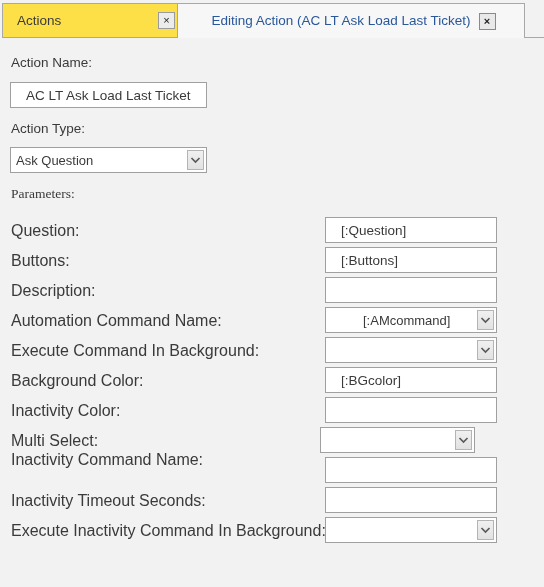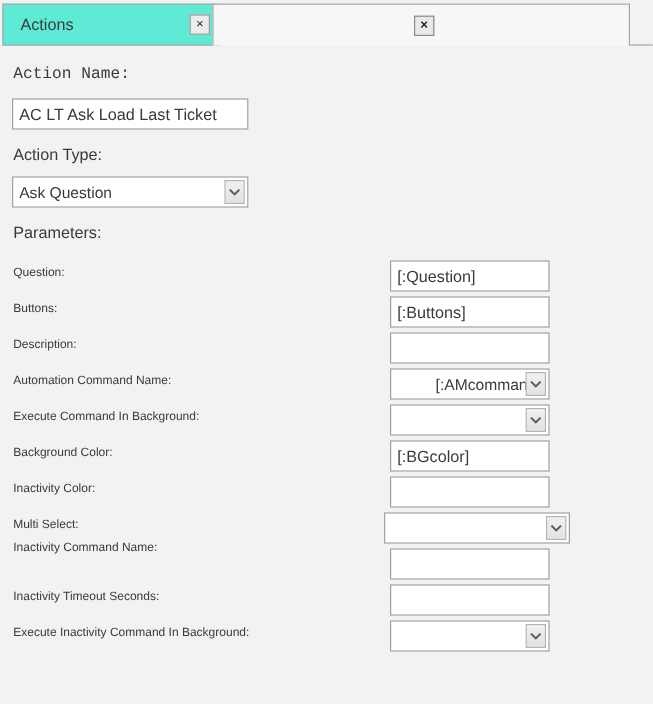--- a/index.html
+++ b/index.html
@@ -33,21 +33,21 @@
     display: flex;
     align-items: center;
     border: 1px solid #a8a8a8;
     border-bottom: none;
     padding: 0 9px 0 14px;
     white-space: nowrap;
   }
   .tab-inactive {
     left: 2px;
     width: 183px;
-    background: #5eead4;
+    background: #fde047;
     border-bottom: 1px solid #a8a8a8;
     color: #3c3c3c;
     justify-content: space-between;
   }
   .tab-active {
     left: 177px;
     width: 348px;
     background: #f7f7f7;
     color: #2a579a;
     border-color: #a8a8a8;
@@ -109,21 +109,21 @@
     white-space: nowrap;
   }
   .textbox {
     position: absolute;
     box-sizing: border-box;
     background: #ffffff;
     border: 1px solid #a0a0a0;
     font-family: "Liberation Sans", sans-serif;
     font-size: 13.5px;
     color: #3a3a3a;
-    padding: 0 5px;
+    padding: 0 15px;
     display: flex;
     align-items: center;
     white-space: nowrap;
     overflow: hidden;
   }
   .combo {
     position: absolute;
     box-sizing: border-box;
     background: #ffffff;
     border: 1px solid #a0a0a0;
@@ -151,68 +151,69 @@
     align-items: center;
     justify-content: center;
     box-sizing: border-box;
   }
   .combo-btn svg { display: block; }
 
   
   .param-label {
     position: absolute;
     left: 11px;
-    font-size: 10px;
+    font-size: 16px;
     color: #3a3a3a;
     white-space: nowrap;
   }
   .param-field {
     position: absolute;
     left: 325px;
-    width: 133px;
+    width: 172px;
     height: 26px;
   }
   .param-field.wide {
     left: 320px;
     width: 155px;
   }
 </style>
 </head>
 <body>
 
 <div class="tabstrip">
 
   <div class="tab tab-inactive">
     <span class="tab-label">Actions</span>
     <span class="tab-close">×</span>
   </div>
 
   <div class="tab tab-active">
+    <span class="tab-label">Editing Action (AC LT Ask Load Last Ticket)</span>
     <span class="tab-close">×</span>
   </div>
 
   <div class="strip-line"></div>
 </div>
 
 <div class="form">
 
-  <div class="static-label" style="top:16px;font-family:Liberation Mono, monospace;">Action Name:</div>
+  <div class="static-label" style="top:16px;">Action Name:</div>
   <div class="textbox" style="left:10px; top:43px; width:197px; height:26px;">AC LT Ask Load Last Ticket</div>
 
   <div class="static-label" style="top:82px;">Action Type:</div>
   <div class="combo" style="left:10px; top:108px; width:197px; height:26px;">
     <span class="combo-text">Ask Question</span>
     <span class="combo-btn">
       <svg width="11" height="8" viewBox="0 0 11 8">
           <path d="M1.5 2 L5.5 6 L9.5 2" fill="none" stroke="#5a5a5a" stroke-width="1.7"></path>
         </svg>
     </span>
   </div>
 
-  <div class="static-label" style="top:147px;">Parameters:</div>
+  <div class="static-label" style="top:147px;font-family:Liberation Serif, serif;">Parameters:</div>
 
   <div id="param-rows">
       <div class="param-label" style="top: 183px;">Question:</div>
       <div class="textbox param-field" style="top: 178px;">[:Question]</div>
       <div class="param-label" style="top: 213px;">Buttons:</div>
       <div class="textbox param-field" style="top: 208px; text-align: center;">[:Buttons]</div>
       <div class="param-label" style="top: 243px;">Description:</div>
       <div class="textbox param-field" style="top: 238px;"></div>
       <div class="param-label" style="top: 273px;">Automation Command Name:</div>
       <div class="combo param-field" style="top: 268px; padding-left: 32px;">

